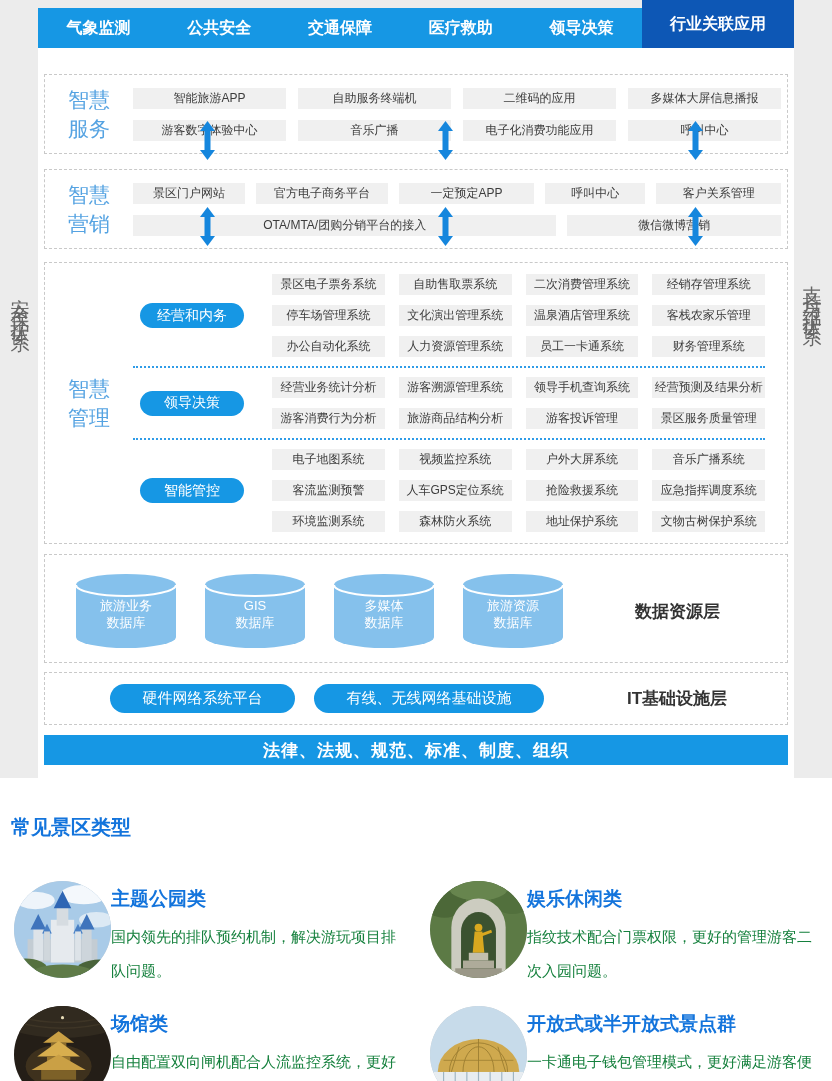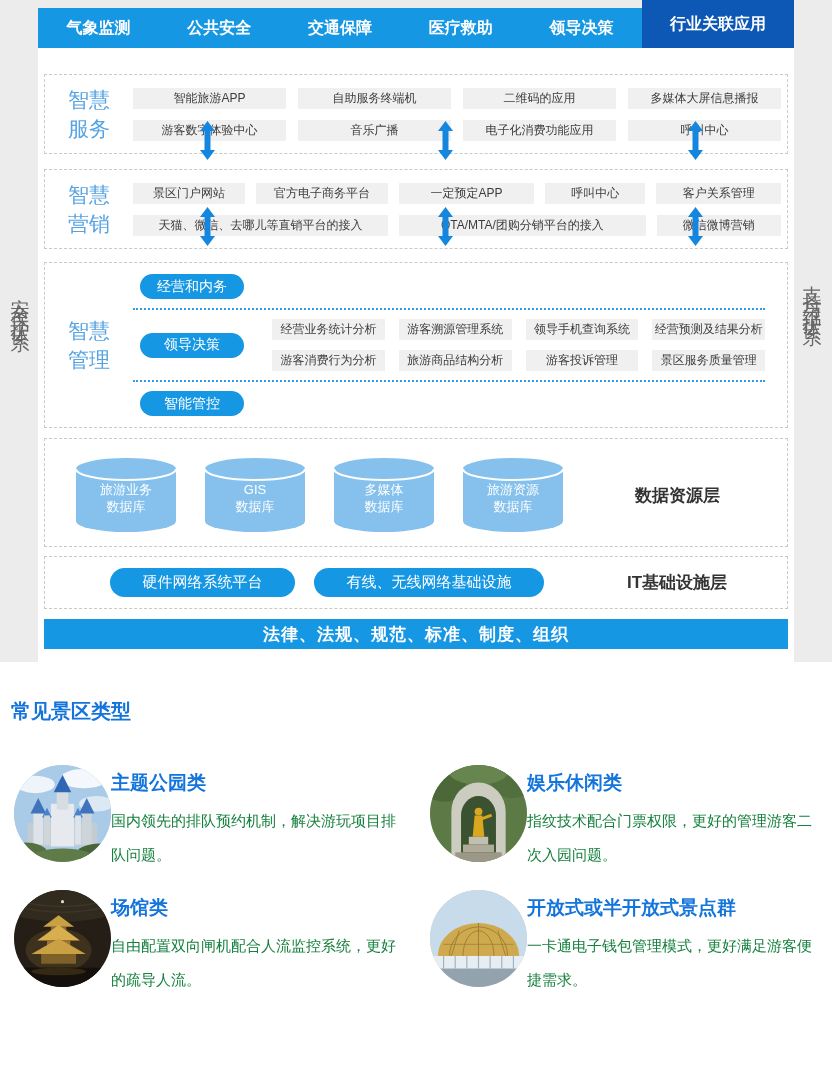--- a/index.html
+++ b/index.html
@@ -165,53 +165,80 @@
         </div>
         <div class="sec-body">
           <div class="mrow">
             <div class="box" style="flex:1.07">景区门户网站</div>
             <div class="box" style="flex:1.26">官方电子商务平台</div>
             <div class="box" style="flex:1.29">一定预定APP</div>
             <div class="box" style="flex:0.96">呼叫中心</div>
             <div class="box" style="flex:1.19">客户关系管理</div>
           </div>
           <div class="mrow">
-            <div class="box" style="flex:2.44">天猫、微信、去哪儿等直销平台的接入</div>
             <div class="box" style="flex:2.36">OTA/MTA/团购分销平台的接入</div>
             <div class="box" style="flex:1.19">微信微博营销</div>
           </div>
         </div>
       </div>
 
       <div class="sec sec-mgmt">
         <div class="sec-label">
           <div>智慧</div>
           <div>管理</div>
         </div>
         <div class="mgmt-body">
           <div class="group">
             <div class="pill">经营和内务</div>
+            <div class="ggrid">
+              <div class="box">景区电子票务系统</div>
+              <div class="box">自助售取票系统</div>
+              <div class="box">二次消费管理系统</div>
+              <div class="box">经销存管理系统</div>
+              <div class="box">停车场管理系统</div>
+              <div class="box">文化演出管理系统</div>
+              <div class="box">温泉酒店管理系统</div>
+              <div class="box">客栈农家乐管理</div>
+              <div class="box">办公自动化系统</div>
+              <div class="box">人力资源管理系统</div>
+              <div class="box">员工一卡通系统</div>
+              <div class="box">财务管理系统</div>
+            </div>
           </div>
           <div class="sep"></div>
           <div class="group">
             <div class="pill">领导决策</div>
             <div class="ggrid">
               <div class="box">经营业务统计分析</div>
               <div class="box">游客溯源管理系统</div>
               <div class="box">领导手机查询系统</div>
               <div class="box">经营预测及结果分析</div>
               <div class="box">游客消费行为分析</div>
               <div class="box">旅游商品结构分析</div>
               <div class="box">游客投诉管理</div>
               <div class="box">景区服务质量管理</div>
             </div>
           </div>
           <div class="sep"></div>
           <div class="group">
             <div class="pill">智能管控</div>
+            <div class="ggrid">
+              <div class="box">电子地图系统</div>
+              <div class="box">视频监控系统</div>
+              <div class="box">户外大屏系统</div>
+              <div class="box">音乐广播系统</div>
+              <div class="box">客流监测预警</div>
+              <div class="box">人车GPS定位系统</div>
+              <div class="box">抢险救援系统</div>
+              <div class="box">应急指挥调度系统</div>
+              <div class="box">环境监测系统</div>
+              <div class="box">森林防火系统</div>
+              <div class="box">地址保护系统</div>
+              <div class="box">文物古树保护系统</div>
+            </div>
           </div>
         </div>
       </div>
 
       <div class="sec sec-data">
         <div class="cyl-row">
           <div class="cyl">
             <svg viewBox="0 0 104 78">
                 <path d="M2,13 a50,11 0 0 1 100,0 v52 a50,11 0 0 1 -100,0 z" fill="#85c1ec"></path>
                 <path d="M2,13 a50,11 0 0 0 100,0" fill="none" stroke="#fff" stroke-width="2"></path>

